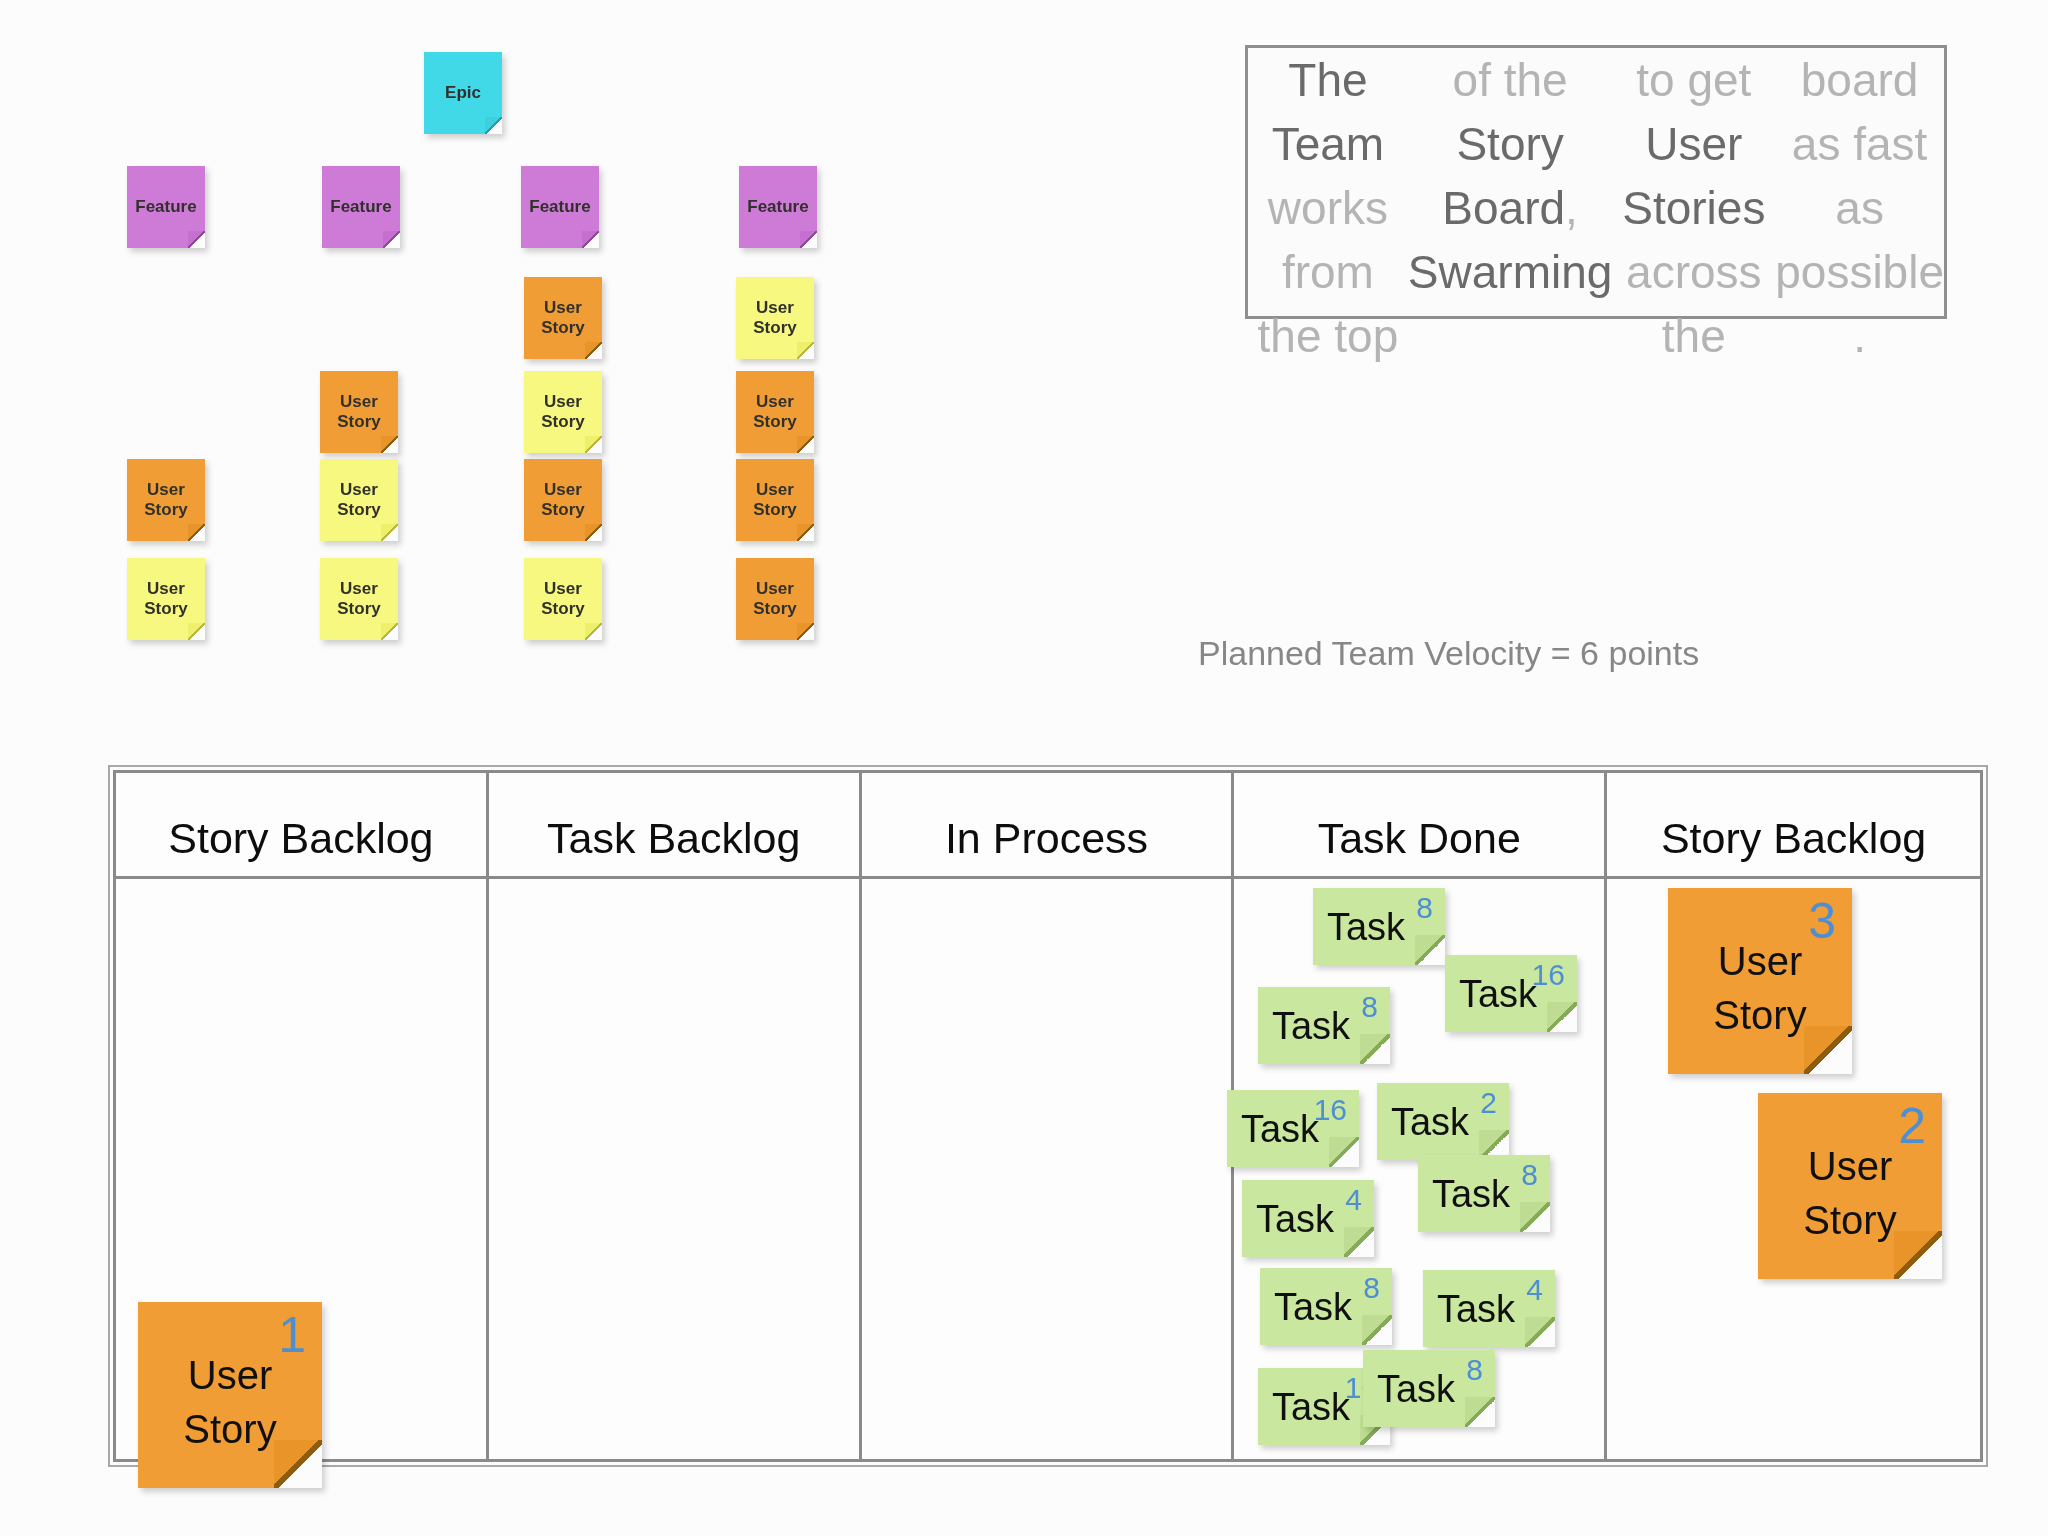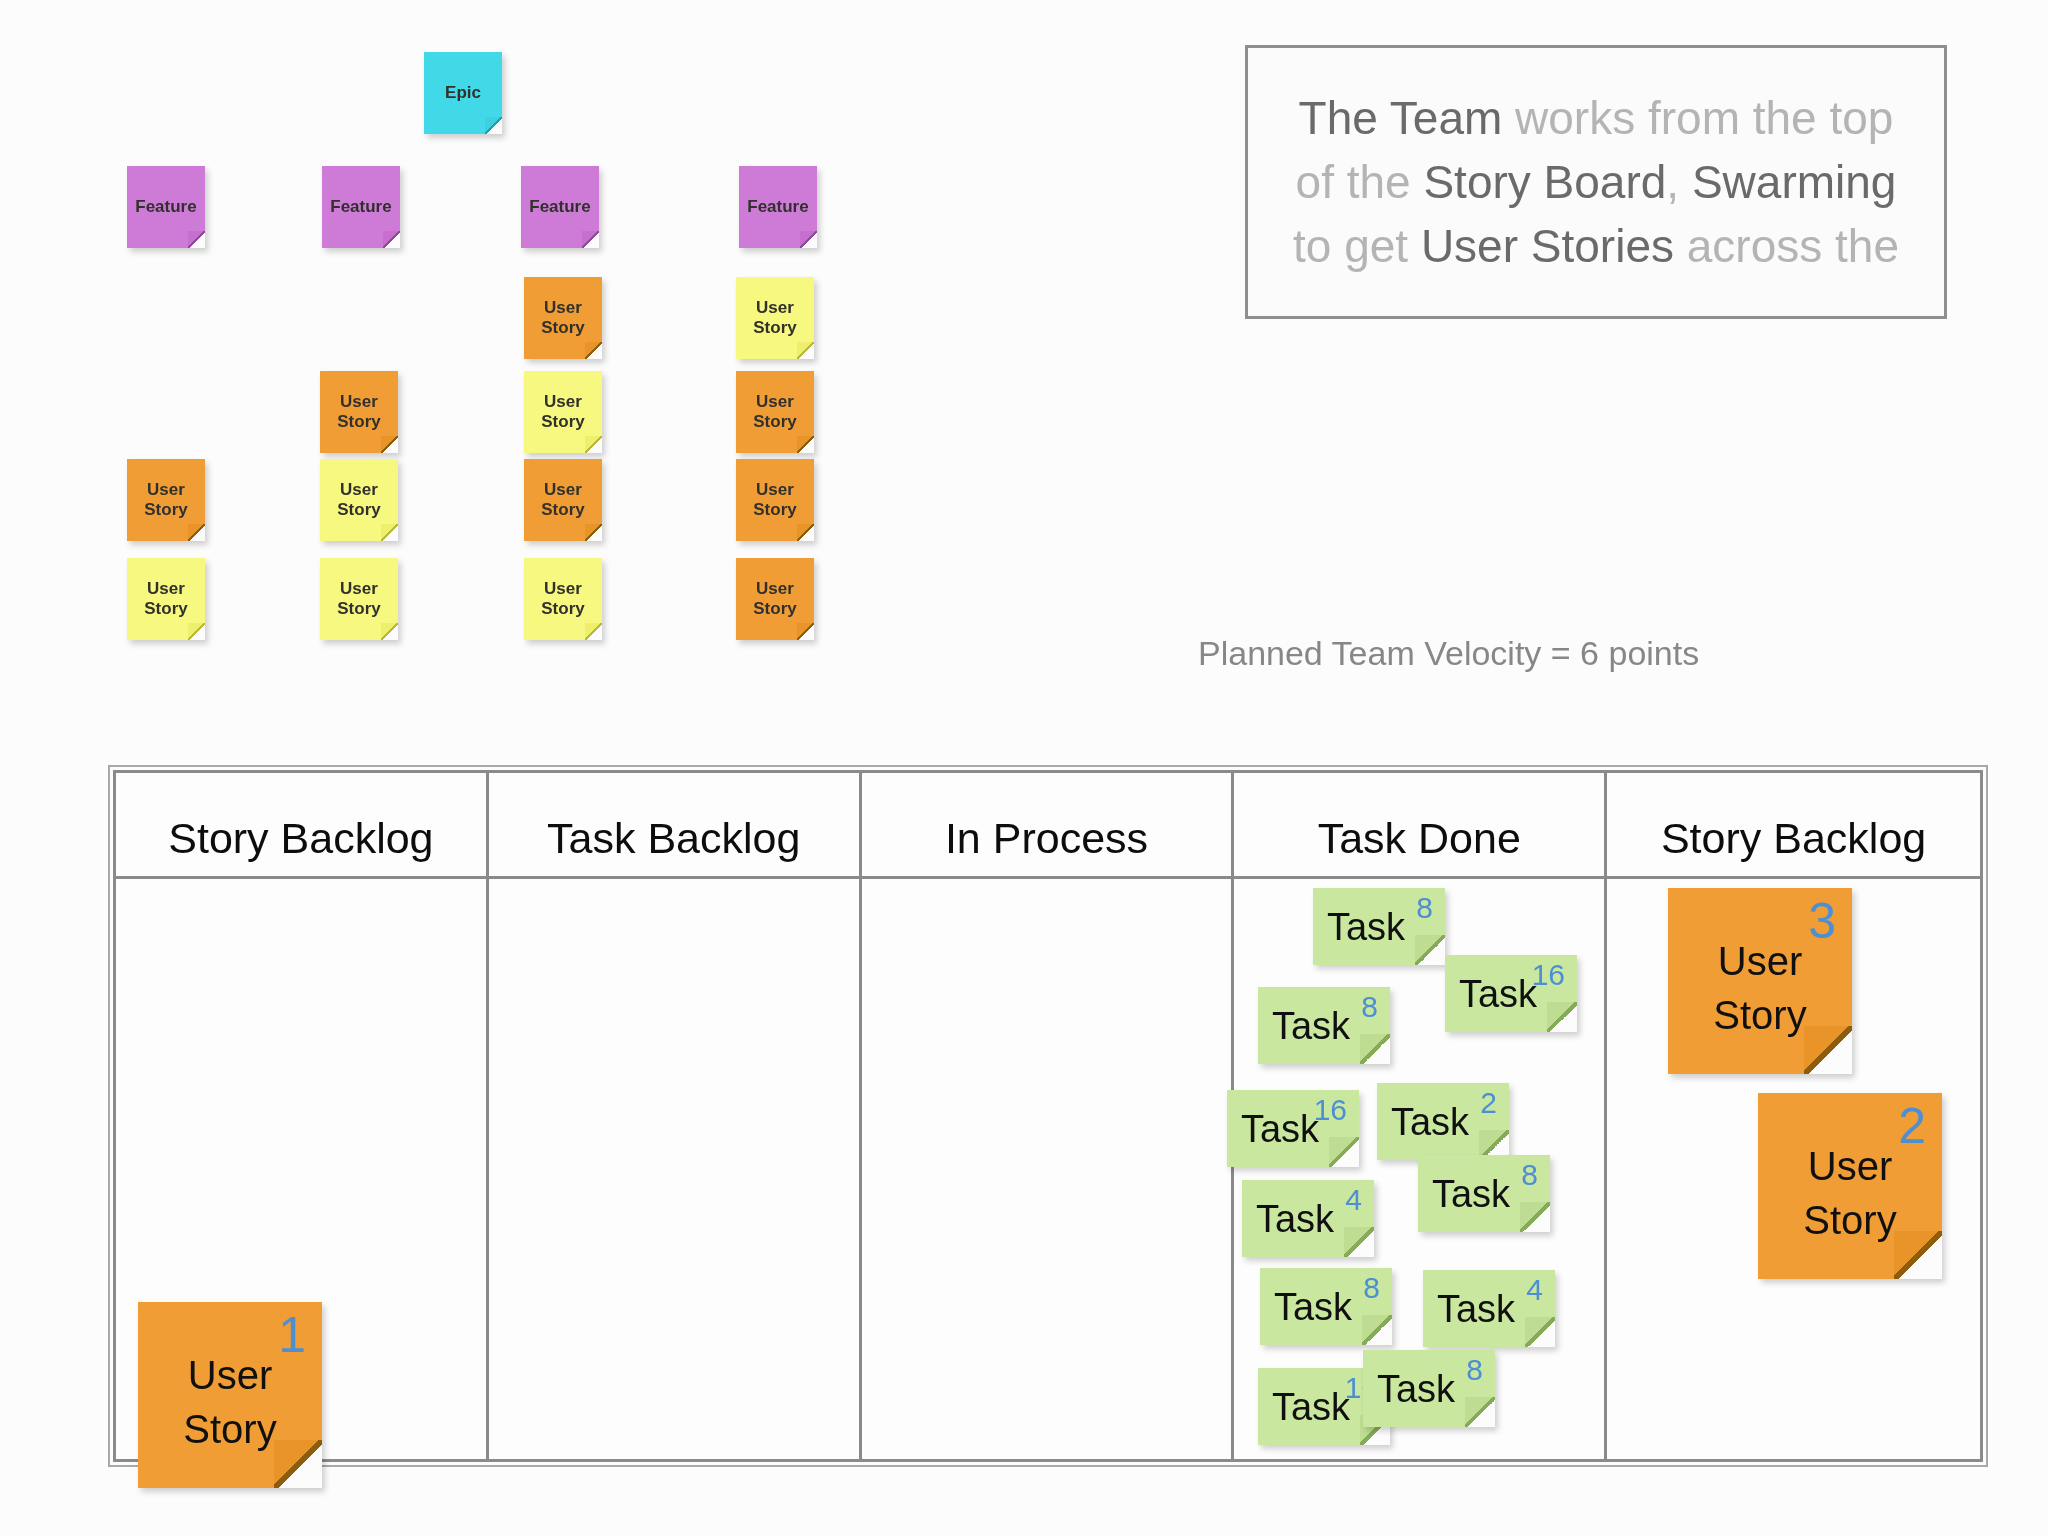--- a/index.html
+++ b/index.html
@@ -42,21 +42,21 @@
   .gnote .txt { font-size:38px; color:#101010; margin-right:26px; margin-top:2px; }
   .gnote .num { position:absolute; top:3px; right:12px; font-size:30px; color:#4e8fd2; }
 
   .bnote .txt { font-size:40px; line-height:54px; color:#101010; width:120px; margin-top:14px; }
   .bnote .num { position:absolute; top:4px; right:16px; font-size:50px; color:#4e8fd2; }
 
   
   .infobox {
     position:absolute; left:1245px; top:45px; width:702px; height:274px;
     border:3px solid #8f8f8f; background:#fbfbfb;
-    display:flex; flex-direction:column; justify-content:center;
+    display:flex; flex-direction:row; justify-content:center;
     text-align:center; font-size:46px; line-height:64px;
   }
   .seg-dark  { color:#6a6a6a; }
   .seg-light { color:#b4b4b4; }
 
   
   .metrics { position:absolute; left:1198px; top:622px; font-size:34px; line-height:62px; color:#878787; }
 
   
   .board {
@@ -153,20 +153,21 @@
     <div class="note sz-s n-orange" style="left:736px;top:558px">
       <span class="txt">User Story</span>
         <span class="fold"></span>
     </div>
   </div>
 
   <div class="infobox">
     <div><span class="seg-dark">The Team </span><span class="seg-light">works from the top</span></div>
     <div><span class="seg-light">of the </span><span class="seg-dark">Story Board</span><span class="seg-light">, </span><span class="seg-dark">Swarming</span></div>
     <div><span class="seg-light">to get  </span><span class="seg-dark">User Stories</span><span class="seg-light"> across the</span></div>
+    <div><span class="seg-light">board as fast as possible .</span></div>
   </div>
 
   <div class="metrics">
     <div>Planned Team Velocity = 6 points</div>
   </div>
 
   <div class="board">
     <div class="hcell">Story Backlog</div>
     <div class="hcell">Task Backlog</div>
     <div class="hcell">In Process</div>

